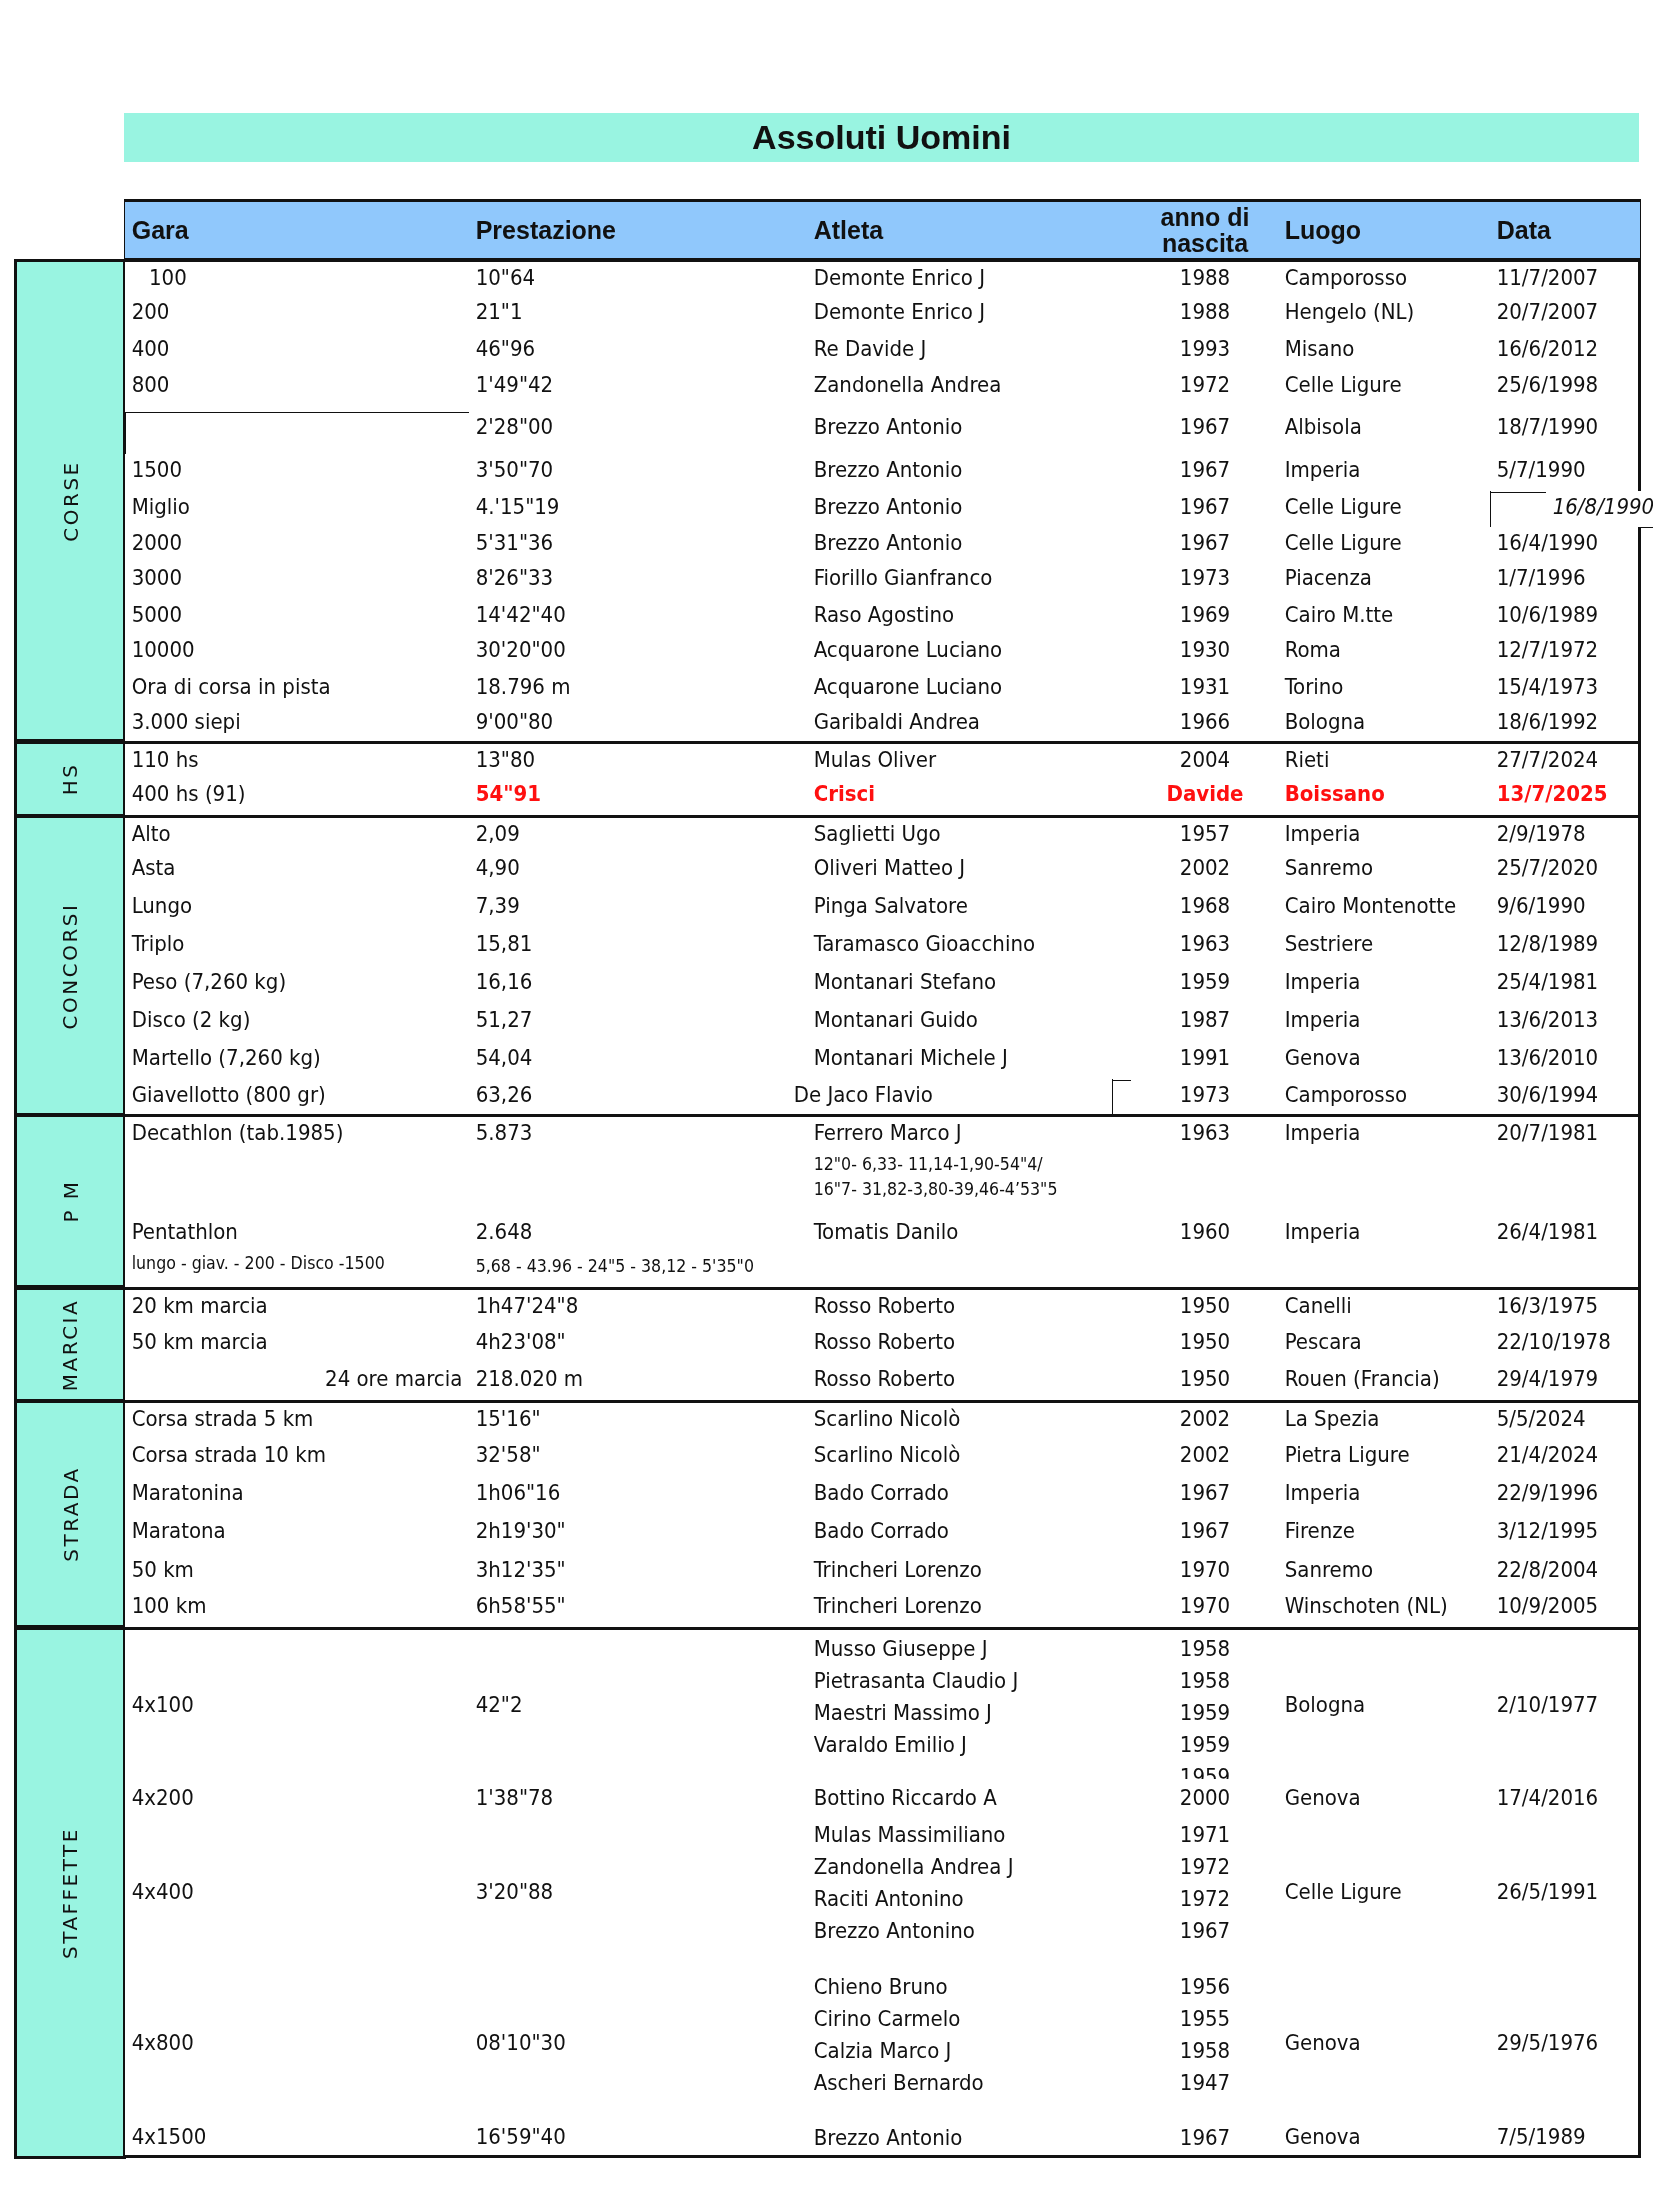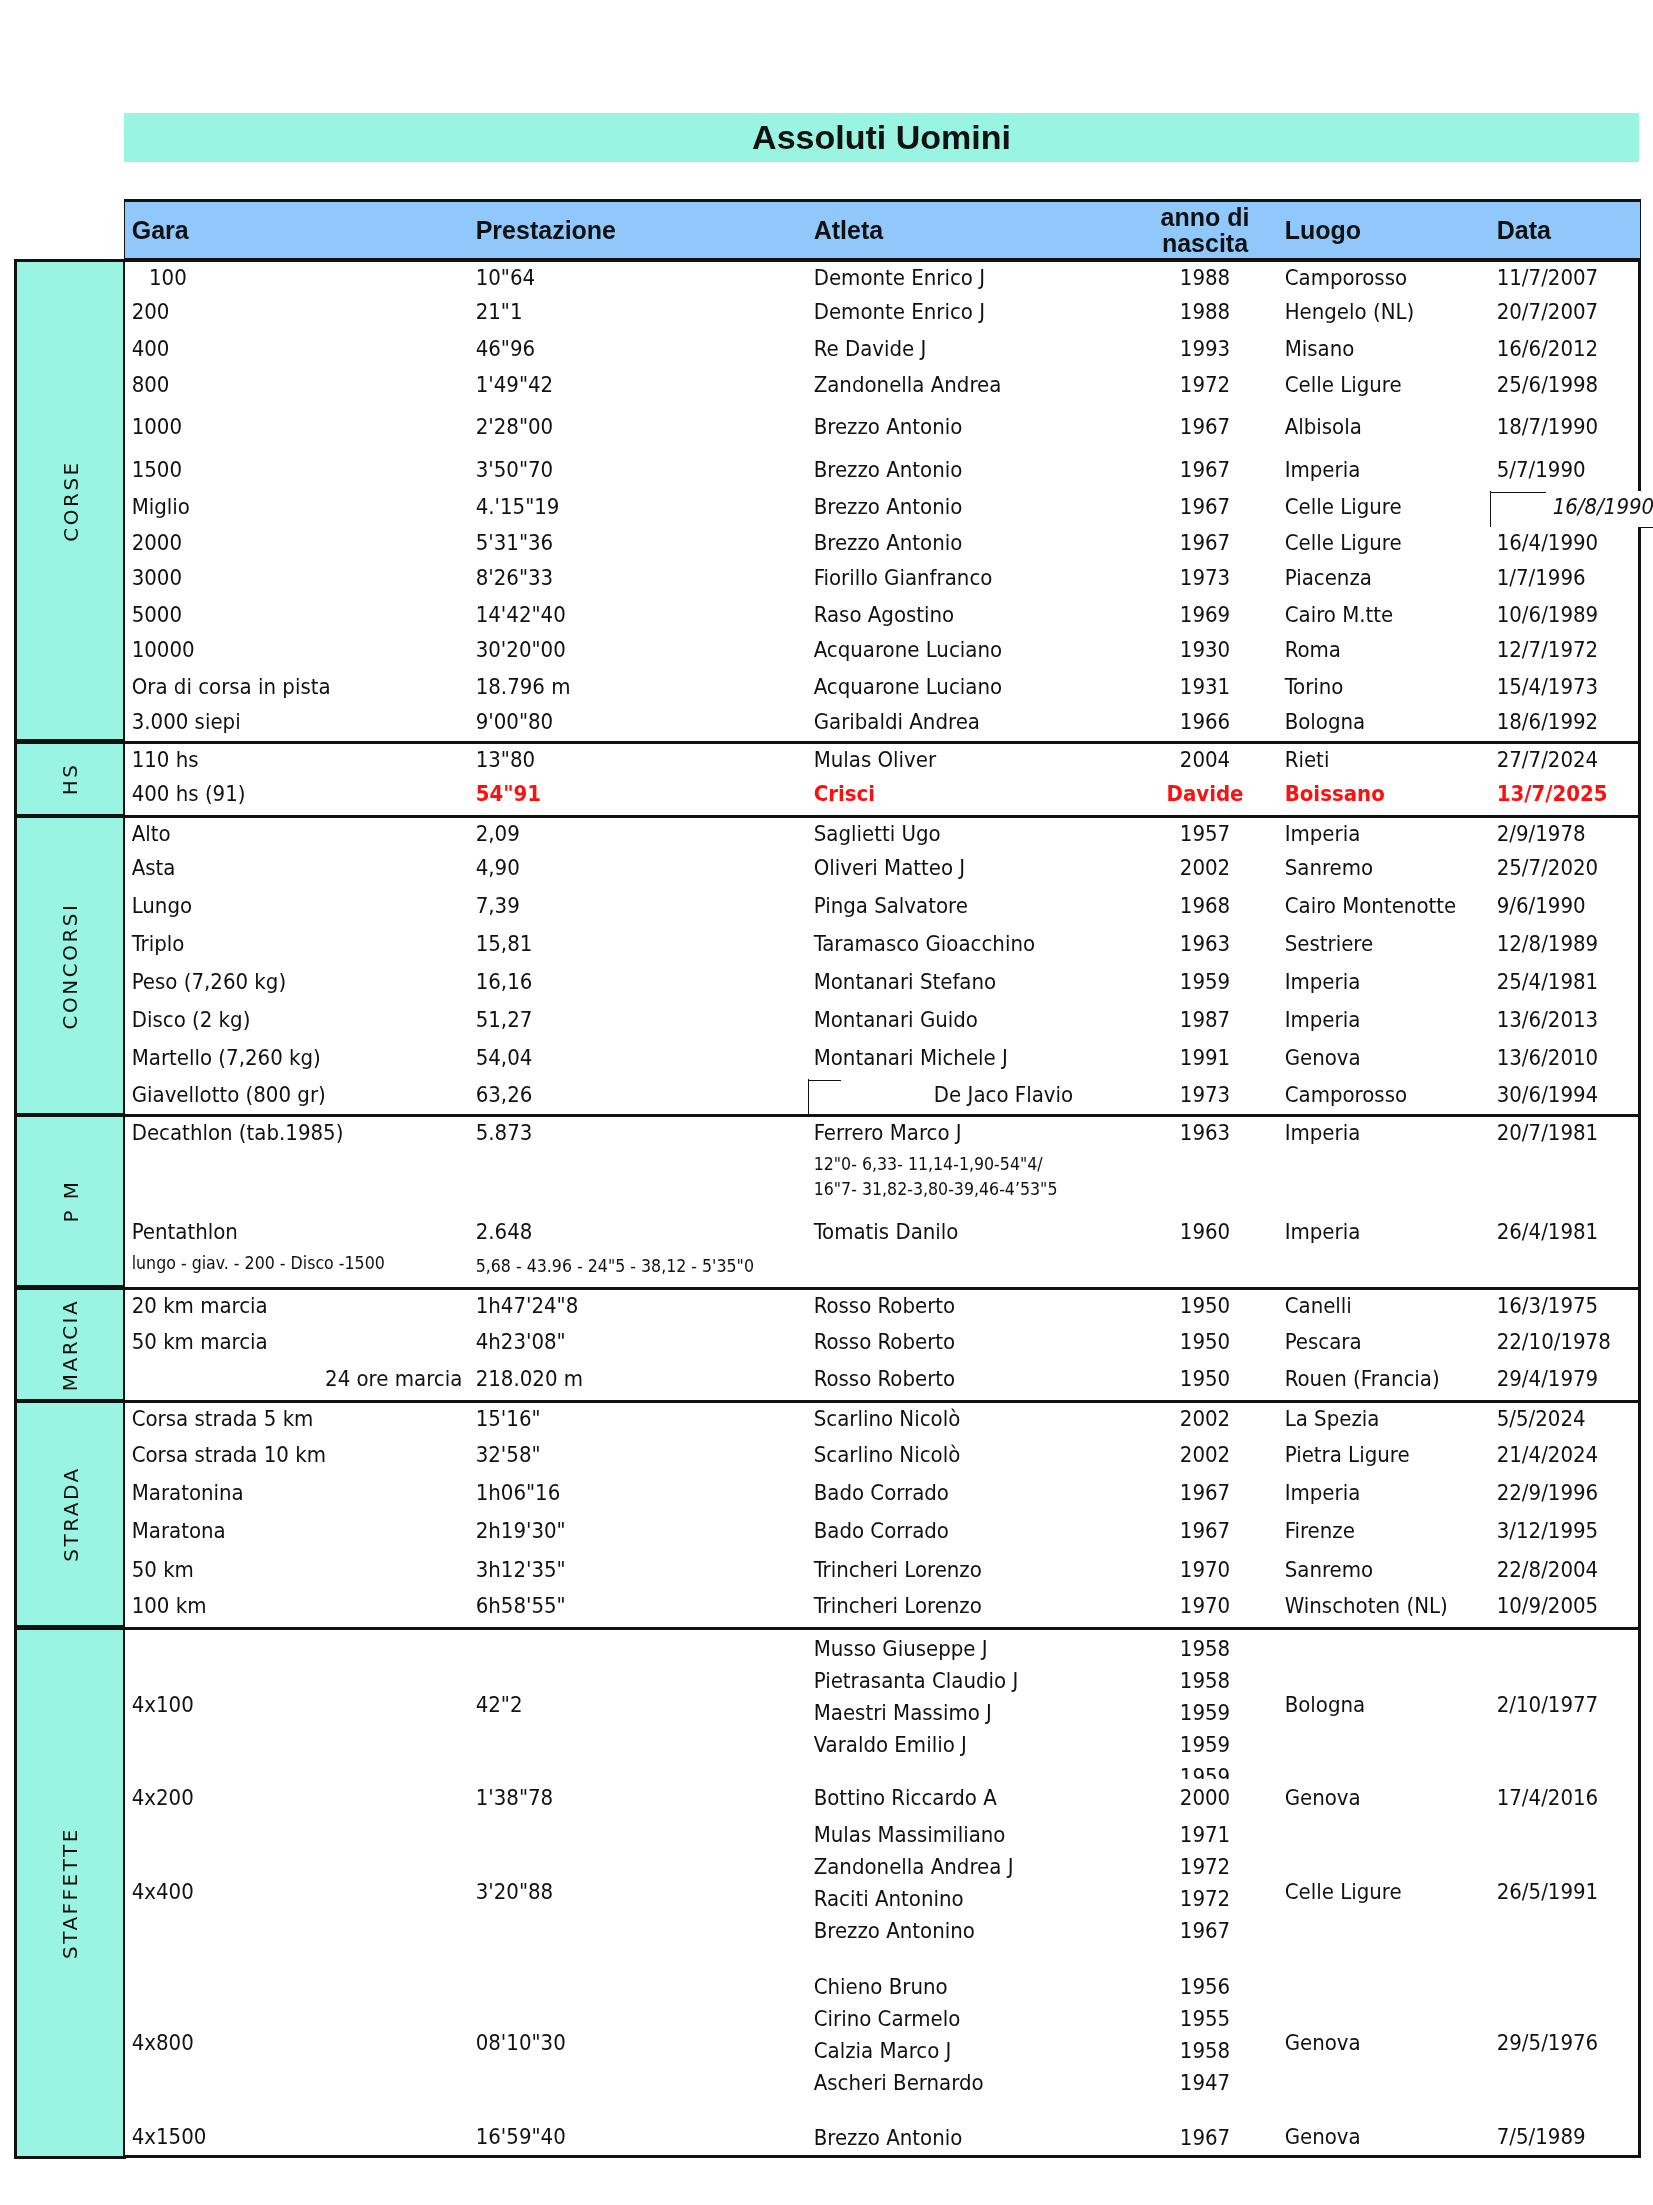--- a/index.html
+++ b/index.html
@@ -72,21 +72,20 @@
     <div class="cell" style="left: 807px; top: 333px; width: 326px; height: 37px;"><span>Re Davide  J</span></div>
     <div class="cell c" style="left: 1131px; top: 333px; width: 149px; height: 37px;"><span>1993</span></div>
     <div class="cell" style="left: 1278px; top: 333px; width: 213px; height: 37px;"><span>Misano</span></div>
     <div class="cell" style="left: 1490px; top: 333px; width: 151px; height: 37px; border-right: 3.4px solid rgb(17, 17, 17);"><span>16/6/2012</span></div>
     <div class="cell" style="left: 124px; top: 369px; width: 346px; height: 44px; border-left: 1.7px solid rgb(17, 17, 17);"><span>800</span></div>
     <div class="cell" style="left: 469px; top: 369px; width: 340px; height: 44px;"><span>1'49"42</span></div>
     <div class="cell" style="left: 807px; top: 369px; width: 326px; height: 44px;"><span>Zandonella Andrea</span></div>
     <div class="cell c" style="left: 1131px; top: 369px; width: 149px; height: 44px;"><span>1972</span></div>
     <div class="cell" style="left: 1278px; top: 369px; width: 213px; height: 44px;"><span>Celle Ligure</span></div>
     <div class="cell" style="left: 1490px; top: 369px; width: 151px; height: 44px; border-right: 3.4px solid rgb(17, 17, 17);"><span>25/6/1998</span></div>
-    <div class="cell" style="left: 124px; top: 411px; width: 346px; height: 45px; border-left: 1.7px solid rgb(17, 17, 17);"><span>1000</span></div>
     <div class="cell" style="left: 469px; top: 411px; width: 340px; height: 45px;"><span>2'28"00</span></div>
     <div class="cell" style="left: 807px; top: 411px; width: 326px; height: 45px;"><span>Brezzo Antonio</span></div>
     <div class="cell c" style="left: 1131px; top: 411px; width: 149px; height: 45px;"><span>1967</span></div>
     <div class="cell" style="left: 1278px; top: 411px; width: 213px; height: 45px;"><span>Albisola</span></div>
     <div class="cell" style="left: 1490px; top: 411px; width: 151px; height: 45px; border-right: 3.4px solid rgb(17, 17, 17);"><span>18/7/1990</span></div>
     <div class="cell" style="left: 124px; top: 454px; width: 346px; height: 39px; border-left: 1.7px solid rgb(17, 17, 17);"><span>1500</span></div>
     <div class="cell" style="left: 469px; top: 454px; width: 340px; height: 39px;"><span>3'50"70</span></div>
     <div class="cell" style="left: 807px; top: 454px; width: 326px; height: 39px;"><span>Brezzo Antonio</span></div>
     <div class="cell c" style="left: 1131px; top: 454px; width: 149px; height: 39px;"><span>1967</span></div>
     <div class="cell" style="left: 1278px; top: 454px; width: 213px; height: 39px;"><span>Imperia</span></div>
@@ -188,21 +187,21 @@
     <div class="cell" style="left: 1278px; top: 1004px; width: 213px; height: 39px;"><span>Imperia</span></div>
     <div class="cell" style="left: 1490px; top: 1004px; width: 151px; height: 39px; border-right: 3.4px solid rgb(17, 17, 17);"><span>13/6/2013</span></div>
     <div class="cell" style="left: 124px; top: 1042px; width: 346px; height: 39px; border-left: 1.7px solid rgb(17, 17, 17);"><span>Martello (7,260 kg)</span></div>
     <div class="cell" style="left: 469px; top: 1042px; width: 340px; height: 39px;"><span>54,04</span></div>
     <div class="cell" style="left: 807px; top: 1042px; width: 326px; height: 39px;"><span>Montanari Michele J</span></div>
     <div class="cell c" style="left: 1131px; top: 1042px; width: 149px; height: 39px;"><span>1991</span></div>
     <div class="cell" style="left: 1278px; top: 1042px; width: 213px; height: 39px;"><span>Genova</span></div>
     <div class="cell" style="left: 1490px; top: 1042px; width: 151px; height: 39px; border-right: 3.4px solid rgb(17, 17, 17);"><span>13/6/2010</span></div>
     <div class="cell" style="left: 124px; top: 1079px; width: 346px; height: 37px; border-left: 1.7px solid rgb(17, 17, 17);"><span>Giavellotto (800 gr)</span></div>
     <div class="cell" style="left: 469px; top: 1079px; width: 340px; height: 37px;"><span>63,26</span></div>
-    <div class="cell" style="left: 841px; top: 1079px; width: 326px; height: 37px; text-align: center;"><span>De Jaco Flavio</span></div>
+    <div class="cell" style="left: 787px; top: 1079px; width: 326px; height: 37px;"><span>De Jaco Flavio</span></div>
     <div class="cell c" style="left: 1131px; top: 1079px; width: 149px; height: 37px;"><span>1973</span></div>
     <div class="cell" style="left: 1278px; top: 1079px; width: 213px; height: 37px;"><span>Camporosso</span></div>
     <div class="cell" style="left: 1490px; top: 1079px; width: 151px; height: 37px; border-right: 3.4px solid rgb(17, 17, 17);"><span>30/6/1994</span></div>
     <div class="cat" style="left: 14.3px; top: 1114px; width: 112px; height: 174px;">
       <span>P M</span>
     </div>
     <div class="cell sectop" style="left: 124px; top: 1114px; width: 346px; height: 103px; border-left: 1.7px solid rgb(17, 17, 17);"><span>Decathlon (tab.1985)</span></div>
     <div class="cell sectop" style="left: 469px; top: 1114px; width: 340px; height: 103px;"><span>5.873</span></div>
     <div class="cell sectop" style="left: 807px; top: 1114px; width: 326px; height: 103px;"><span>Ferrero Marco J</span><span class="sub" style="margin-top: 5px;">12"0- 6,33-  11,14-1,90-54"4/</span><span class="sub" style="margin-top: 0px;">16"7-  31,82-3,80-39,46-4’53"5</span></div>
     <div class="cell sectop c" style="left: 1131px; top: 1114px; width: 149px; height: 103px;"><span>1963</span></div>

